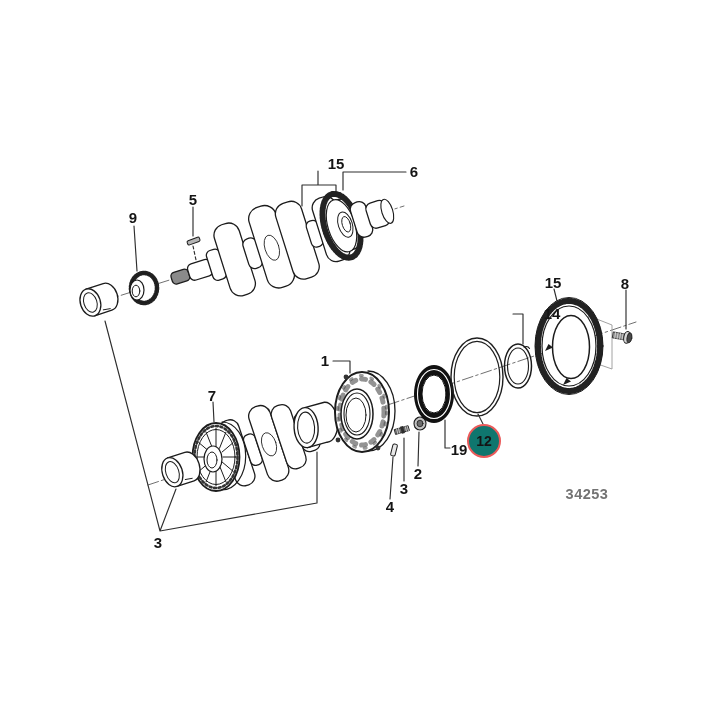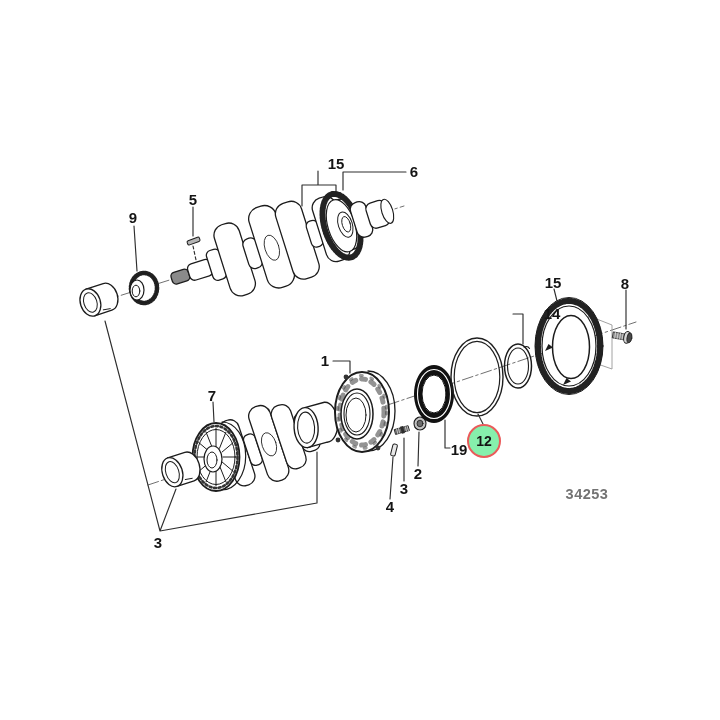--- a/index.html
+++ b/index.html
@@ -208,20 +208,20 @@
       <div class="callout" style="left: 418px; top: 473px;">2</div>
       <div class="callout" style="left: 404px; top: 488px;">3</div>
       <div class="callout" style="left: 390px; top: 506px;">4</div>
       <div class="callout" style="left: 193px; top: 199px;">5</div>
       <div class="callout" style="left: 414px; top: 171px;">6</div>
       <div class="callout" style="left: 212px; top: 395px;">7</div>
       <div class="callout" style="left: 625px; top: 283px;">8</div>
       <div class="callout" style="left: 133px; top: 217px;">9</div>
       <div class="callout" style="left: 158px; top: 542px;">3</div>
       <div class="callout" style="left: 459px; top: 449px;">19</div>
-      <div class="callout highlighted" style="left: 484px; top: 441px; background: #86efac; border: 2px solid rgb(234, 90, 90);">12</div>
+      <div class="callout highlighted" style="left: 484px; top: 441px; background: #0f766e; border: 2px solid rgb(234, 90, 90);">12</div>
       <div class="callout" style="left: 553px; top: 282px;">15</div>
       <div class="callout" style="left: 517px; top: 313px; margin-left: 35px;">14</div>
       <div class="callout" style="left: 336px; top: 163px;">15</div>
     </div>
 <div id="figure-code" style="left: 587px; top: 494px;">34253</div>
 
 </div>
 
 </body></html>

